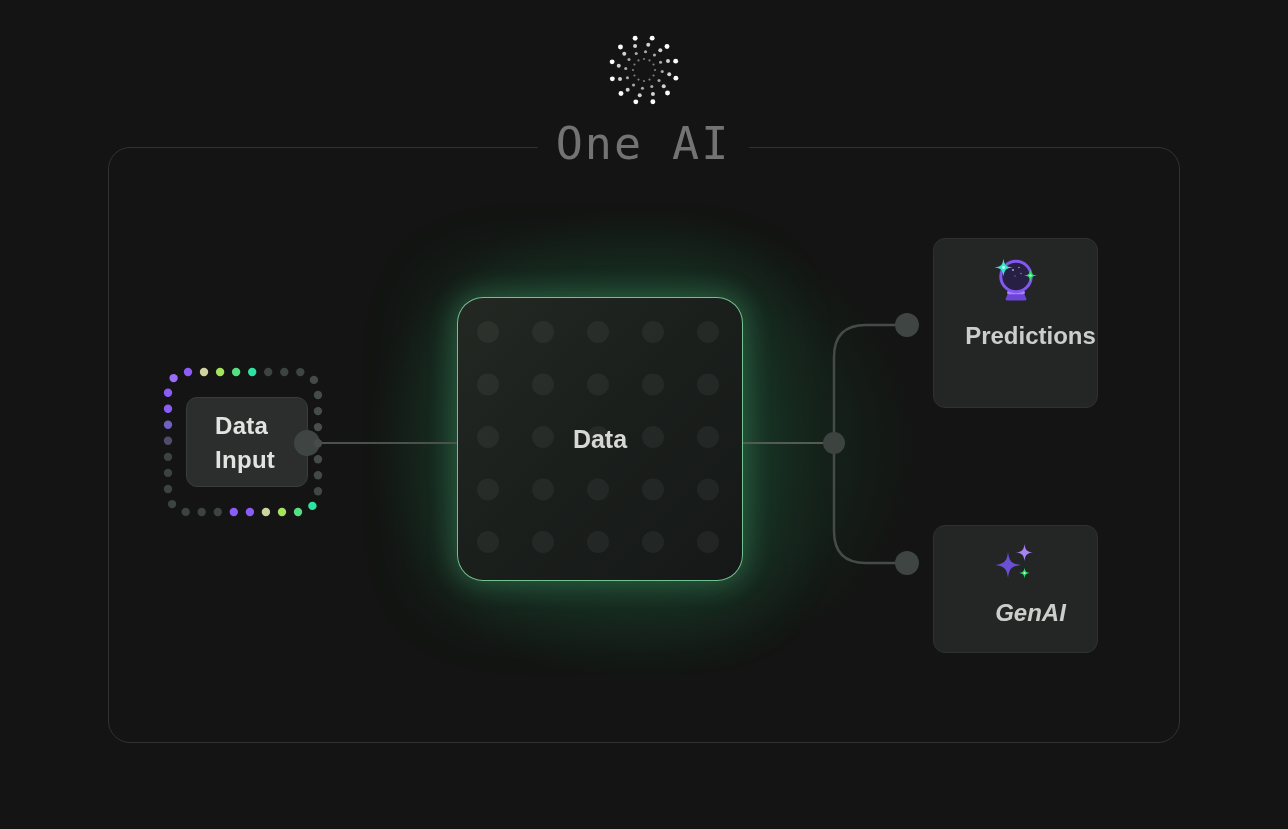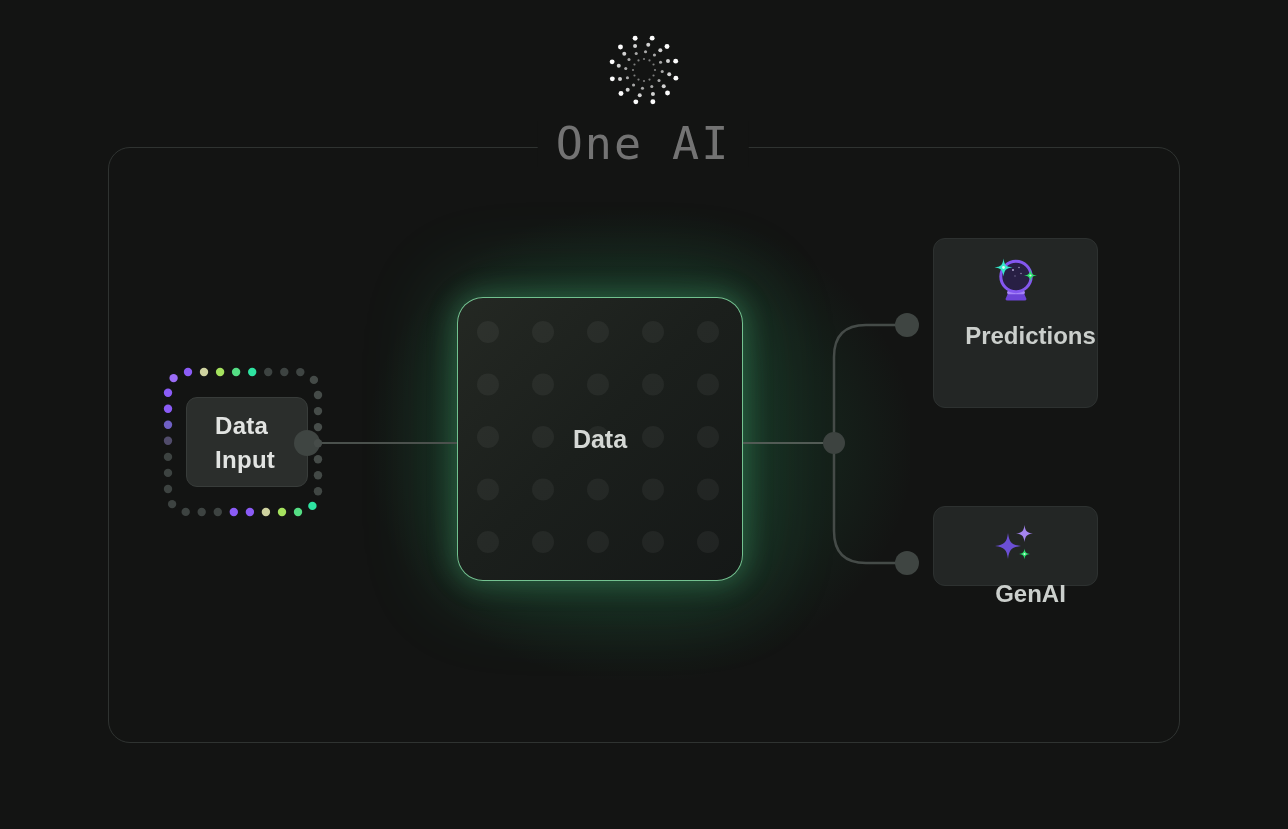--- a/index.html
+++ b/index.html
@@ -52,21 +52,21 @@
     text-align:center;font-size:25px;font-weight:bold;line-height:35px;color:#d5d8d5;
   }
 
   
   .card{
     position:absolute;left:933px;width:165px;box-sizing:border-box;
     background:#232625;border:1px solid #2d3130;border-radius:12px;
     text-align:center;z-index:2;
   }
   .card.pred{top:238px;height:170px;}
-  .card.gen{top:506px;height:80px;}
+  .card.gen{top:525px;height:128px;font-style:italic;}
   .card .icon{display:inline-block;margin-top:16px;}
   .card.gen .icon{margin-top:12px;}
   .card .label{font-size:24px;font-weight:bold;line-height:34px;color:#cbcfcc;margin-top:8px;padding-left:30px;}
   .card.gen .label{margin-top:2px;}
 
   
   #overlay{position:absolute;left:0;top:0;z-index:4;pointer-events:none;}
 </style>
 </head>
 <body>

